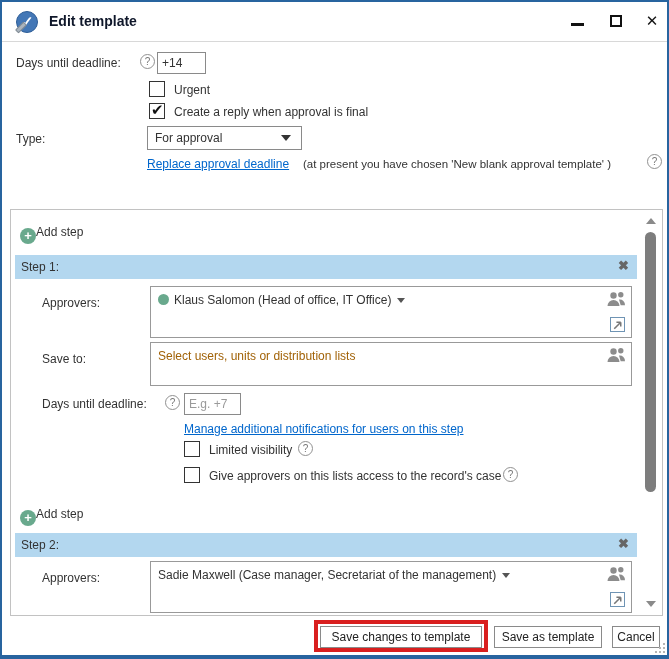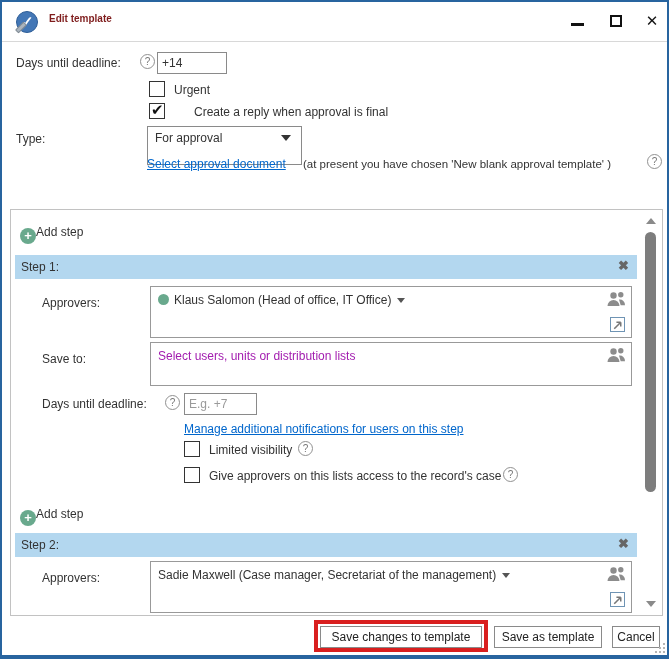--- a/index.html
+++ b/index.html
@@ -12,21 +12,21 @@
   }
 
   
   .titlebar { position:absolute; left:0; top:0; width:100%; height:38px; background:#fff; }
   .title-sep { position:absolute; left:0; top:39px; width:100%; height:1px; background:#d8d8d8; }
   .app-icon { position:absolute; left:14px; top:9px; width:22px; height:22px; border-radius:50%;
               background:#4377b6; border:1px solid #2f5f98; }
   .app-icon .chk { position:absolute; left:4px; top:1px; color:#fff; font-size:15px; font-weight:bold; }
   .app-icon .pencil { position:absolute; left:-2px; top:13px; width:12px; height:5px; background:#aab4be;
               border:1px solid #7f8a94; border-radius:1px; transform:rotate(-45deg); }
-  .win-title { position:absolute; left:47px; top:11px; font-size:10px; font-weight:600; color:#7f1d1d; }
+  .win-title { position:absolute; left:47px; top:11px; font-size:14px; font-weight:600; color:#0f172a; }
   .win-btn { position:absolute; top:8px; width:26px; height:22px; cursor:default; text-align:center; }
   .btn-min { left:562px; } .btn-max { left:601px; } .btn-close { left:637px; }
   .min-bar { position:absolute; left:7px; top:13px; width:13px; height:3px; background:#111; }
   .max-box { position:absolute; left:7px; top:5px; width:12px; height:12px; border:2px solid #111; }
   .close-x { font-size:15px; color:#111; line-height:22px; }
 
   
   .lbl { position:absolute; font-size:12px; color:#333; white-space:nowrap; }
   .help { position:absolute; width:15px; height:15px; border:1px solid #919191; border-radius:50%;
           color:#777; font-size:10px; text-align:center; line-height:13px; background:#fff; }
@@ -35,21 +35,21 @@
   .link { position:absolute; font-size:12px; color:#0066cc; text-decoration:underline; white-space:nowrap; cursor:pointer; }
   .txtinput { position:absolute; border:1px solid #8a8a8a; font-family:"Liberation Sans",sans-serif;
           font-size:12px; color:#333; padding:0 4px; background:#fff; }
   .txtinput::placeholder { color:#9a9a9a; }
   .caret-down { display:inline-block; width:0; height:0; border-left:5px solid transparent;
           border-right:5px solid transparent; border-top:6px solid #333; }
   .tok-caret { display:inline-block; width:0; height:0; border-left:4px solid transparent;
           border-right:4px solid transparent; border-top:5px solid #555; margin-left:6px; vertical-align:1px; }
 
   
-  .dropdown { position:absolute; left:145px; top:124px; width:155px; height:39px; border:1px solid #8a8a8a;
+  .dropdown { position:absolute; left:145px; top:124px; width:155px; height:24px; border:1px solid #8a8a8a;
           background:#fff; font-size:12px; cursor:default; }
   .dropdown .dd-text { position:absolute; left:7px; top:4px; }
   .dropdown .caret-down { position:absolute; right:10px; top:8px; }
 
   
   .steps-panel { position:absolute; left:8px; top:207px; width:653px; height:407px;
           border:1px solid #c2c2c2; background:#fff; }
   .addstep { position:absolute; left:9px; font-size:12px; color:#333; cursor:pointer; }
   .addstep .plus { display:inline-block; width:16px; height:16px; border-radius:50%; background:#69a98d;
           color:#fff; font-size:13px; font-weight:bold; text-align:center; line-height:15px; vertical-align:-4px; }
@@ -95,35 +95,35 @@
       </div>
     <div class="win-btn btn-max">
         <span class="max-box"></span>
       </div>
     <div class="win-btn btn-close"><span class="close-x">✕</span></div>
   </div>
   <div class="title-sep"></div>
 
   <div class="lbl" style="left:14px; top:54px;">Days until deadline:</div>
   <div class="help" style="left:138px; top:52px;">?</div>
-  <input class="txtinput" style="left: 155px; top: 50px; width: 70px; height: 22px;" value="+14">
+  <input class="txtinput" style="left: 155px; top: 50px; width: 49px; height: 22px;" value="+14">
 
   <div class="cb" style="left:147px; top:79px;"></div>
   <div class="lbl" style="left:172px; top:81px;">Urgent</div>
 
   <div class="cb checked" style="left:147px; top:101px;"></div>
-  <div class="lbl" style="left:172px; top:103px;margin-left:20px;">Create a reply when approval is final</div>
+  <div class="lbl" style="left:172px; top:103px;">Create a reply when approval is final</div>
 
   <div class="lbl" style="left:14px; top:130px;">Type:</div>
   <div class="dropdown">
     <span class="dd-text">For approval</span>
     <span class="caret-down"></span>
   </div>
 
-  <div class="link" style="left:145px; top:155px;">Select approval document</div>
+  <div class="link" style="left:145px; top:155px;">Replace approval deadline</div>
   <div class="lbl" style="left:301px; top:156px; font-size:11.5px;">(at present you have chosen 'New blank approval template' )</div>
   <div class="help" style="left:645px; top:152px;">?</div>
 
 
   <div class="steps-panel">
 
     <div class="addstep" style="top:15px;">
       <span class="plus">+</span><span>Add step</span>
     </div>
 
@@ -143,32 +143,32 @@
       </svg>
       <span class="expand-ic">
         <svg width="13" height="13" viewBox="0 0 12 12">
             <path d="M3 9 L9 3 M9 3 H5 M9 3 V7" stroke="#777" stroke-width="1.4" fill="none"></path>
           </svg>
       </span>
     </div>
 
     <div class="lbl" style="left:31px; top:142px;">Save to:</div>
     <div class="bigfield" style="top:132px; height:44px;">
-      <span class="token" style="color:#a21caf;">Select users, units or distribution lists</span>
+      <span class="token" style="color:#a16207;">Select users, units or distribution lists</span>
       <svg class="people-ic" viewBox="0 0 20 16">
         <circle cx="7.5" cy="4.5" r="3.2" fill="#8c8c8c"></circle>
           <path d="M1.5 15a6 6 0 0 1 12 0z" fill="#8c8c8c"></path>
         <circle cx="14.8" cy="3.8" r="2.7" fill="#8c8c8c"></circle>
           <path d="M13 8.6a5.2 5.2 0 0 1 6 5.6l-4.3 0z" fill="#8c8c8c"></path>
       </svg>
     </div>
 
     <div class="lbl" style="left:31px; top:187px;">Days until deadline:</div>
     <div class="help" style="left:154px; top:185px;">?</div>
-    <input class="txtinput" style="left: 173px; top: 183px; width: 73px; height: 22px;" placeholder="E.g. +7">
+    <input class="txtinput" style="left: 173px; top: 183px; width: 57px; height: 22px;" placeholder="E.g. +7">
 
     <div class="link" style="left:173px; top:212px;">Manage additional notifications for users on this step</div>
 
     <div class="cb" style="left:173px; top:231px;"></div>
     <div class="lbl" style="left:198px; top:233px;">Limited visibility</div>
     <div class="help" style="left:287px; top:231px;">?</div>
 
     <div class="cb" style="left:173px; top:257px;"></div>
     <div class="lbl" style="left:198px; top:259px;">Give approvers on this lists access to the record's case</div>
     <div class="help" style="left:492px; top:257px;">?</div>

